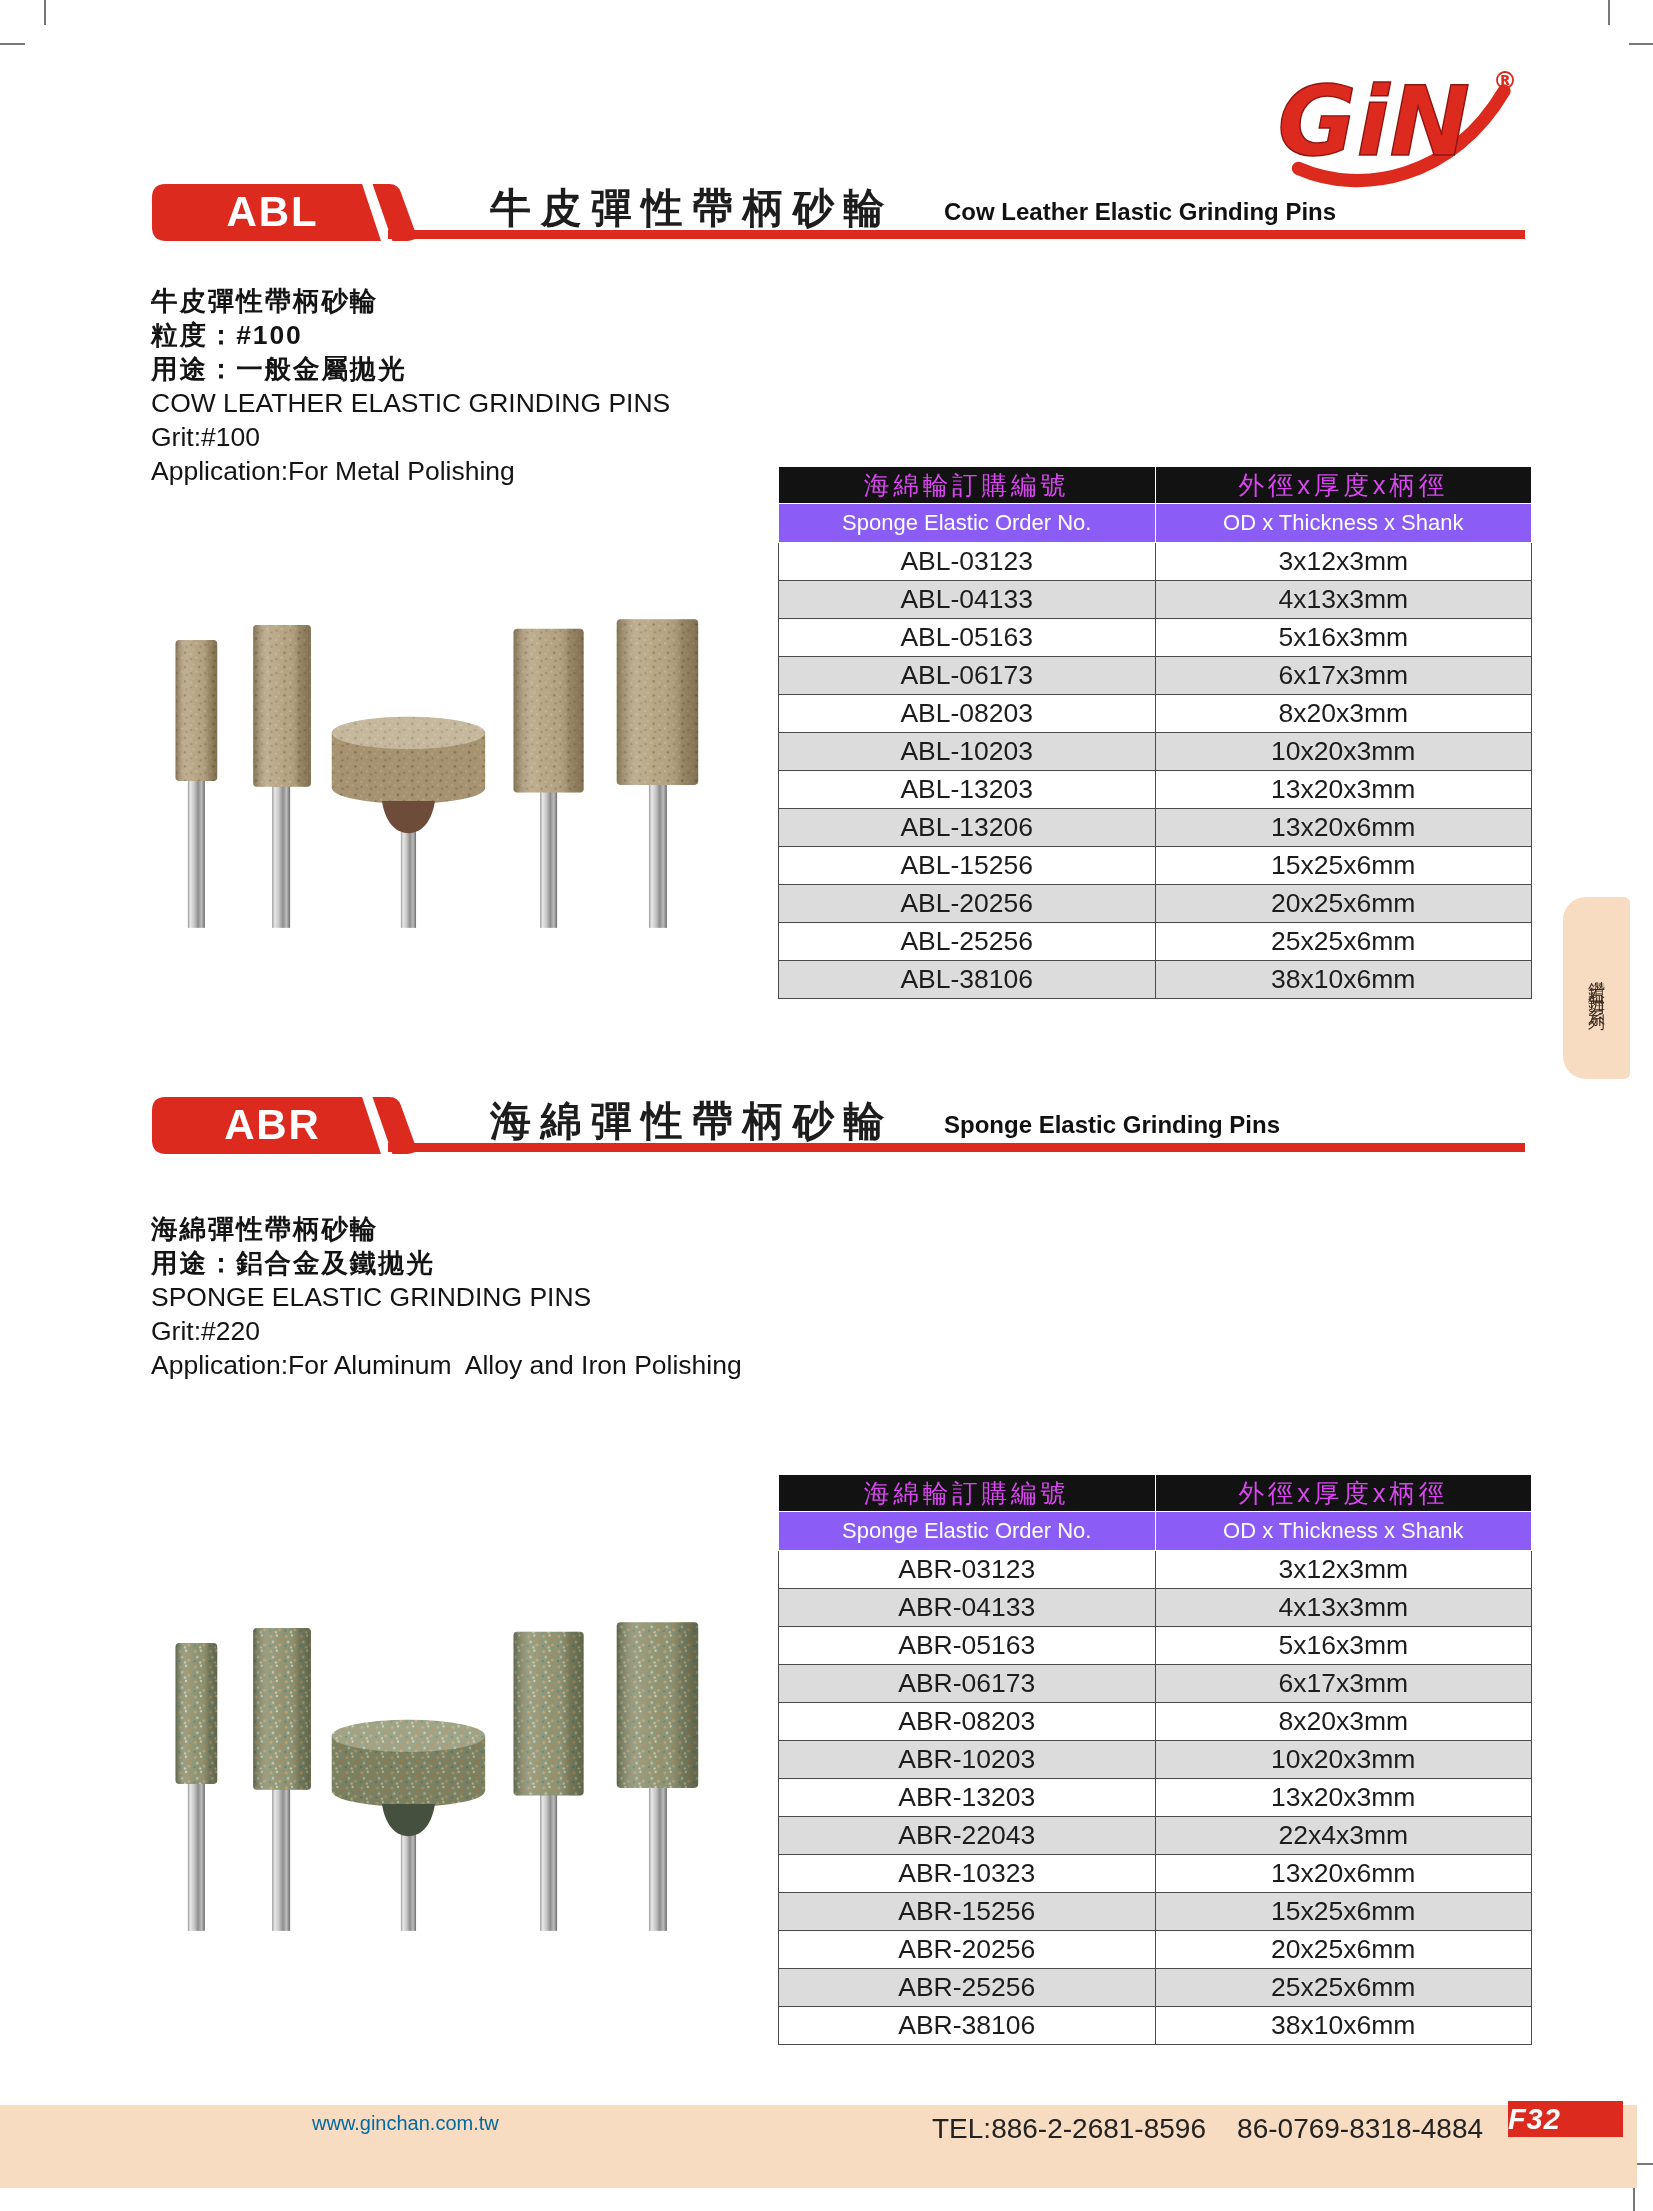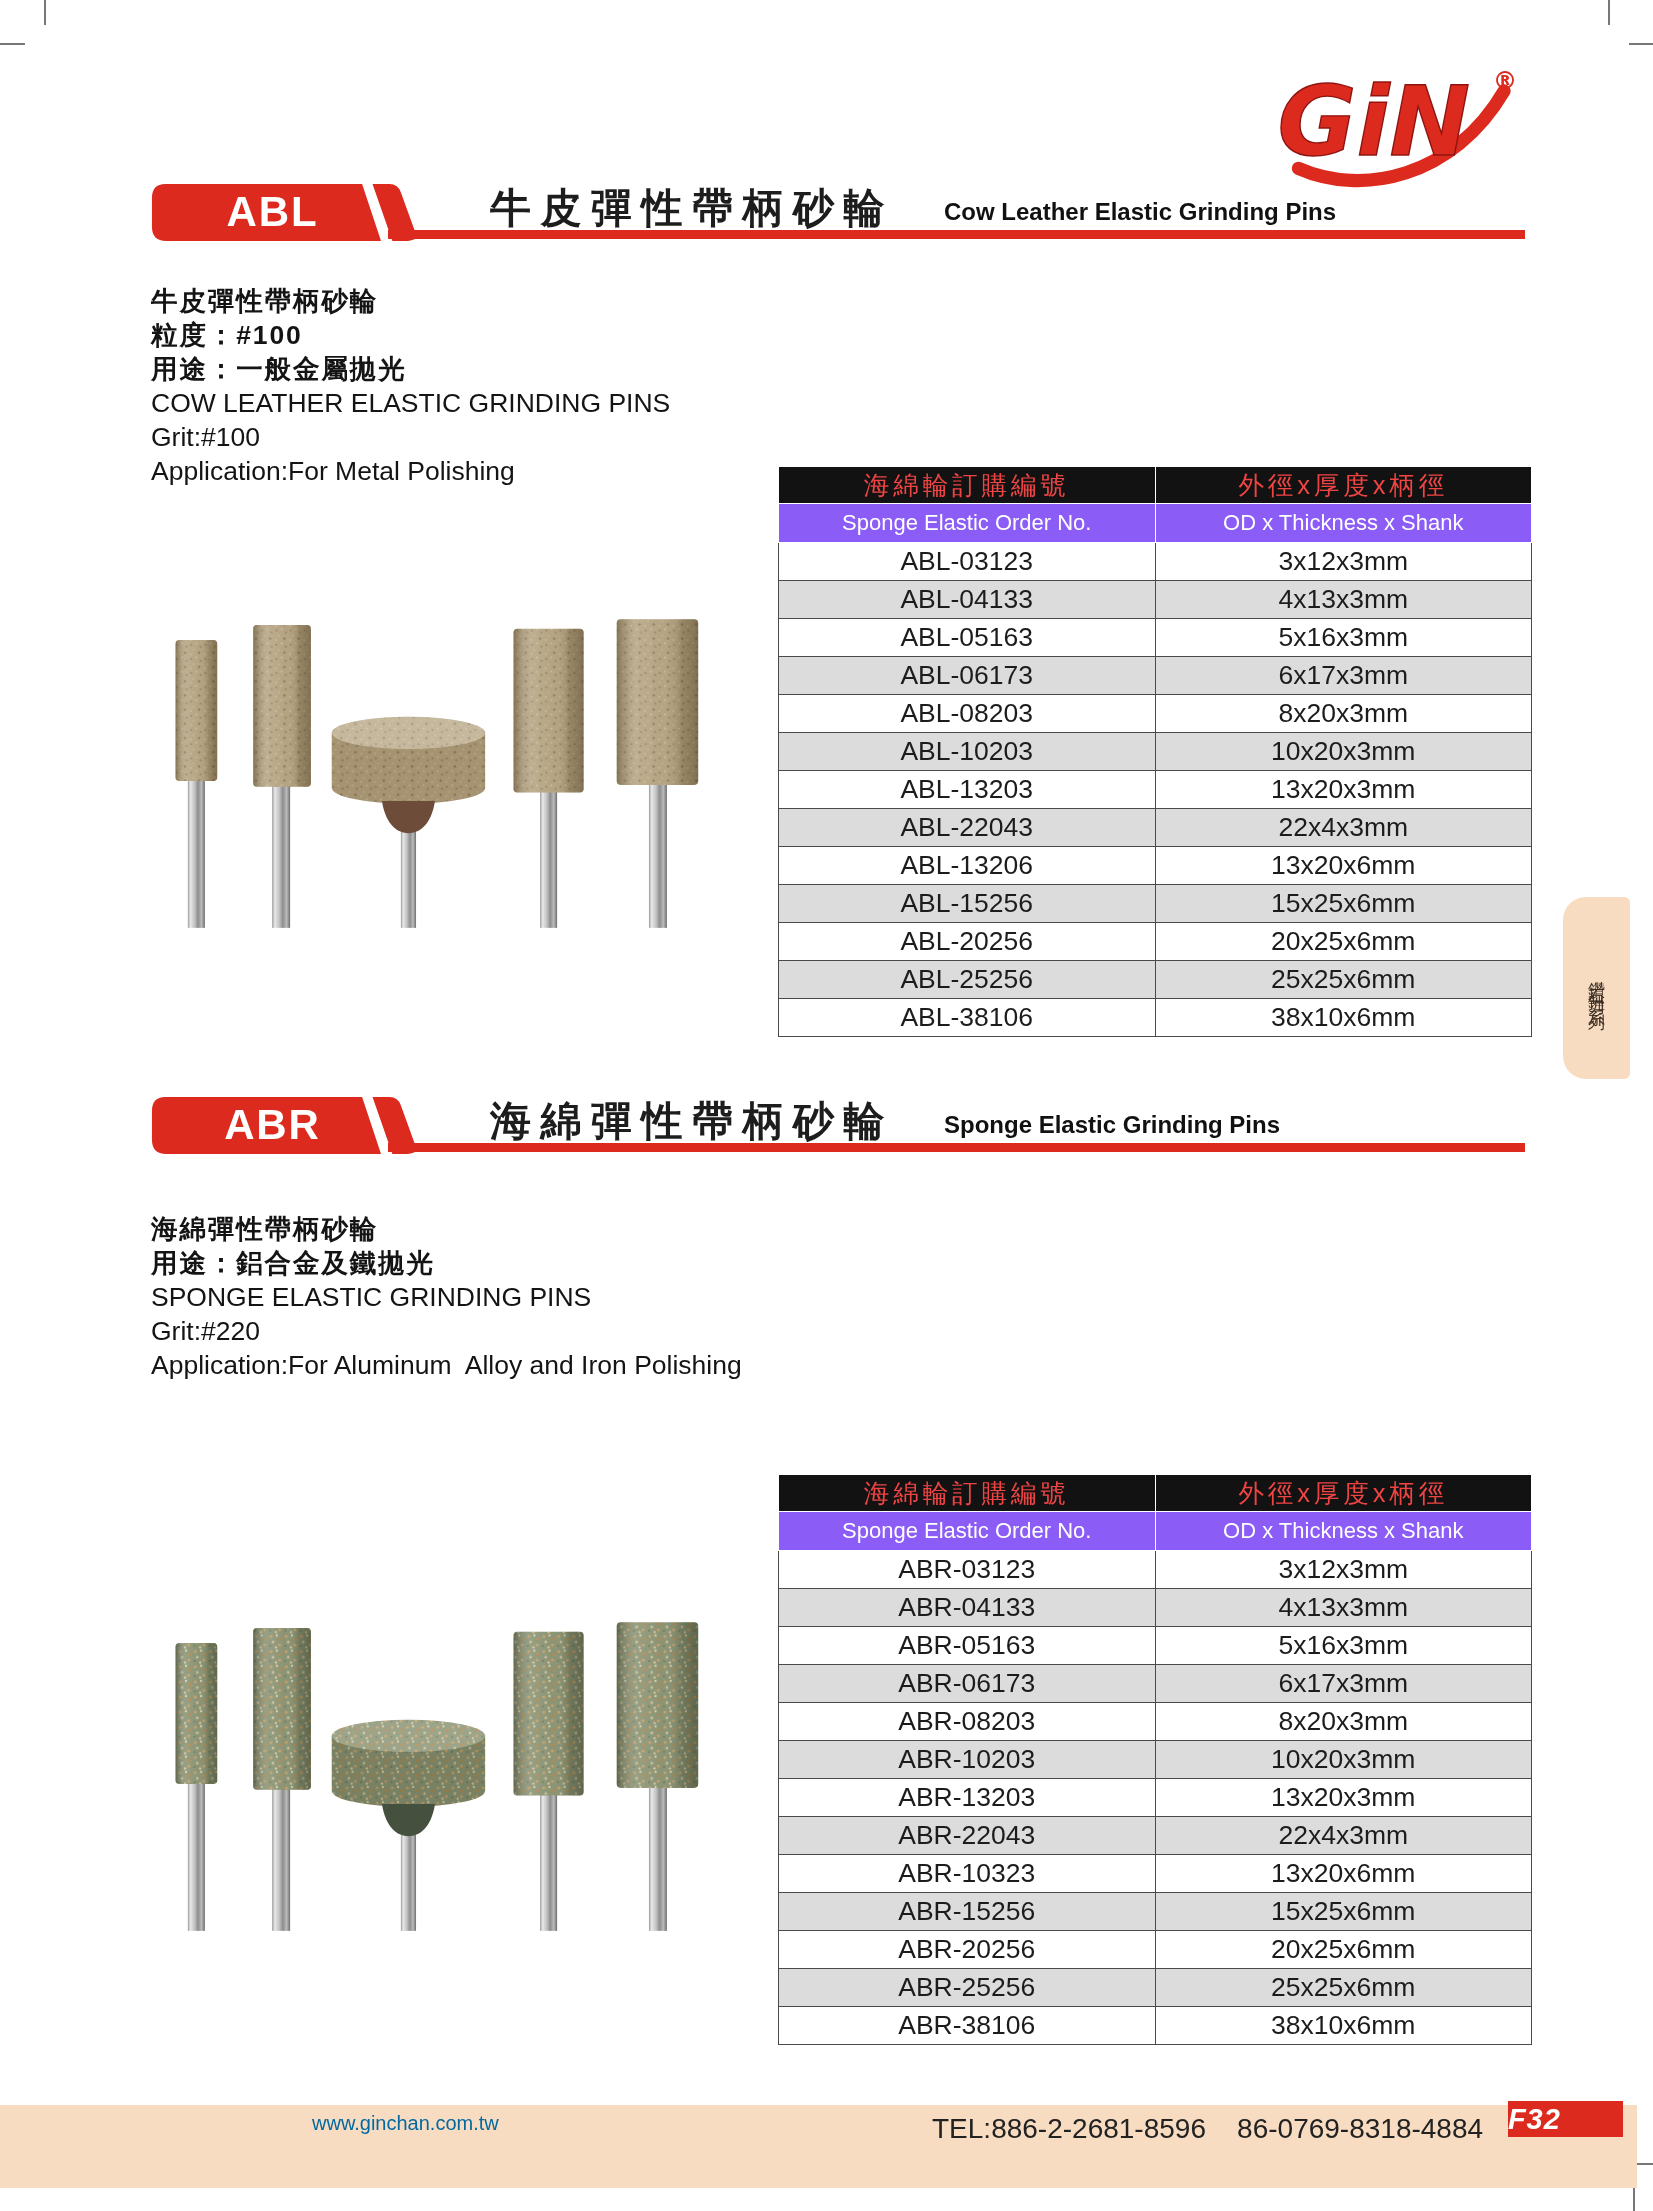--- a/index.html
+++ b/index.html
@@ -29,21 +29,21 @@
   .desc-line.zh{font-weight:600;letter-spacing:1.9px;}
 
   
   .photo{position:absolute;left:132px;width:587px;height:343px;}
   #abl-photo{top:585px;} #abr-photo{top:1588px;}
 
   
   .spec{position:absolute;left:778px;width:754px;border-collapse:collapse;table-layout:fixed;}
   #abl-table{top:466px;} #abr-table{top:1474px;}
   .spec th,.spec td{width:50%;text-align:center;padding:0;}
-  .spec tr.h-zh th{background:#121212;color:#ef4444;height:36px;font-size:25.6px;font-weight:500;
+  .spec tr.h-zh th{background:#121212;color:#d946ef;height:36px;font-size:25.6px;font-weight:500;
                    letter-spacing:3.8px;border:1.9px solid #fff;}
   .spec tr.h-en th{background:#8b5cf6;color:#fff;height:38px;font-size:22px;font-weight:400;border:1.9px solid #fff;}
   .spec tbody td{height:37px;font-size:26.5px;color:#1c1c1c;border:1.9px solid #4a4a4a;background:#fff;}
   .spec tbody tr:nth-child(even) td{background:#dcdcdc;}
 
   
   #side-tab{position:absolute;left:1563px;top:897px;width:67px;height:182px;background:#f8dcc2;
             border-radius:23px 5.7px 5.7px 23px;display:flex;align-items:center;justify-content:center;}
   #side-tab span{writing-mode:vertical-rl;font-size:17px;letter-spacing:6.6px;color:#3d2f22;font-weight:500;}
 
@@ -181,24 +181,20 @@
           <td>ABL-08203</td>
           <td>8x20x3mm</td>
         </tr>
         <tr>
           <td>ABL-10203</td>
           <td>10x20x3mm</td>
         </tr>
         <tr>
           <td>ABL-13203</td>
           <td>13x20x3mm</td>
-        </tr>
-        <tr>
-          <td>ABL-22043</td>
-          <td>22x4x3mm</td>
         </tr>
         <tr>
           <td>ABL-13206</td>
           <td>13x20x6mm</td>
         </tr>
         <tr>
           <td>ABL-15256</td>
           <td>15x25x6mm</td>
         </tr>
         <tr>

